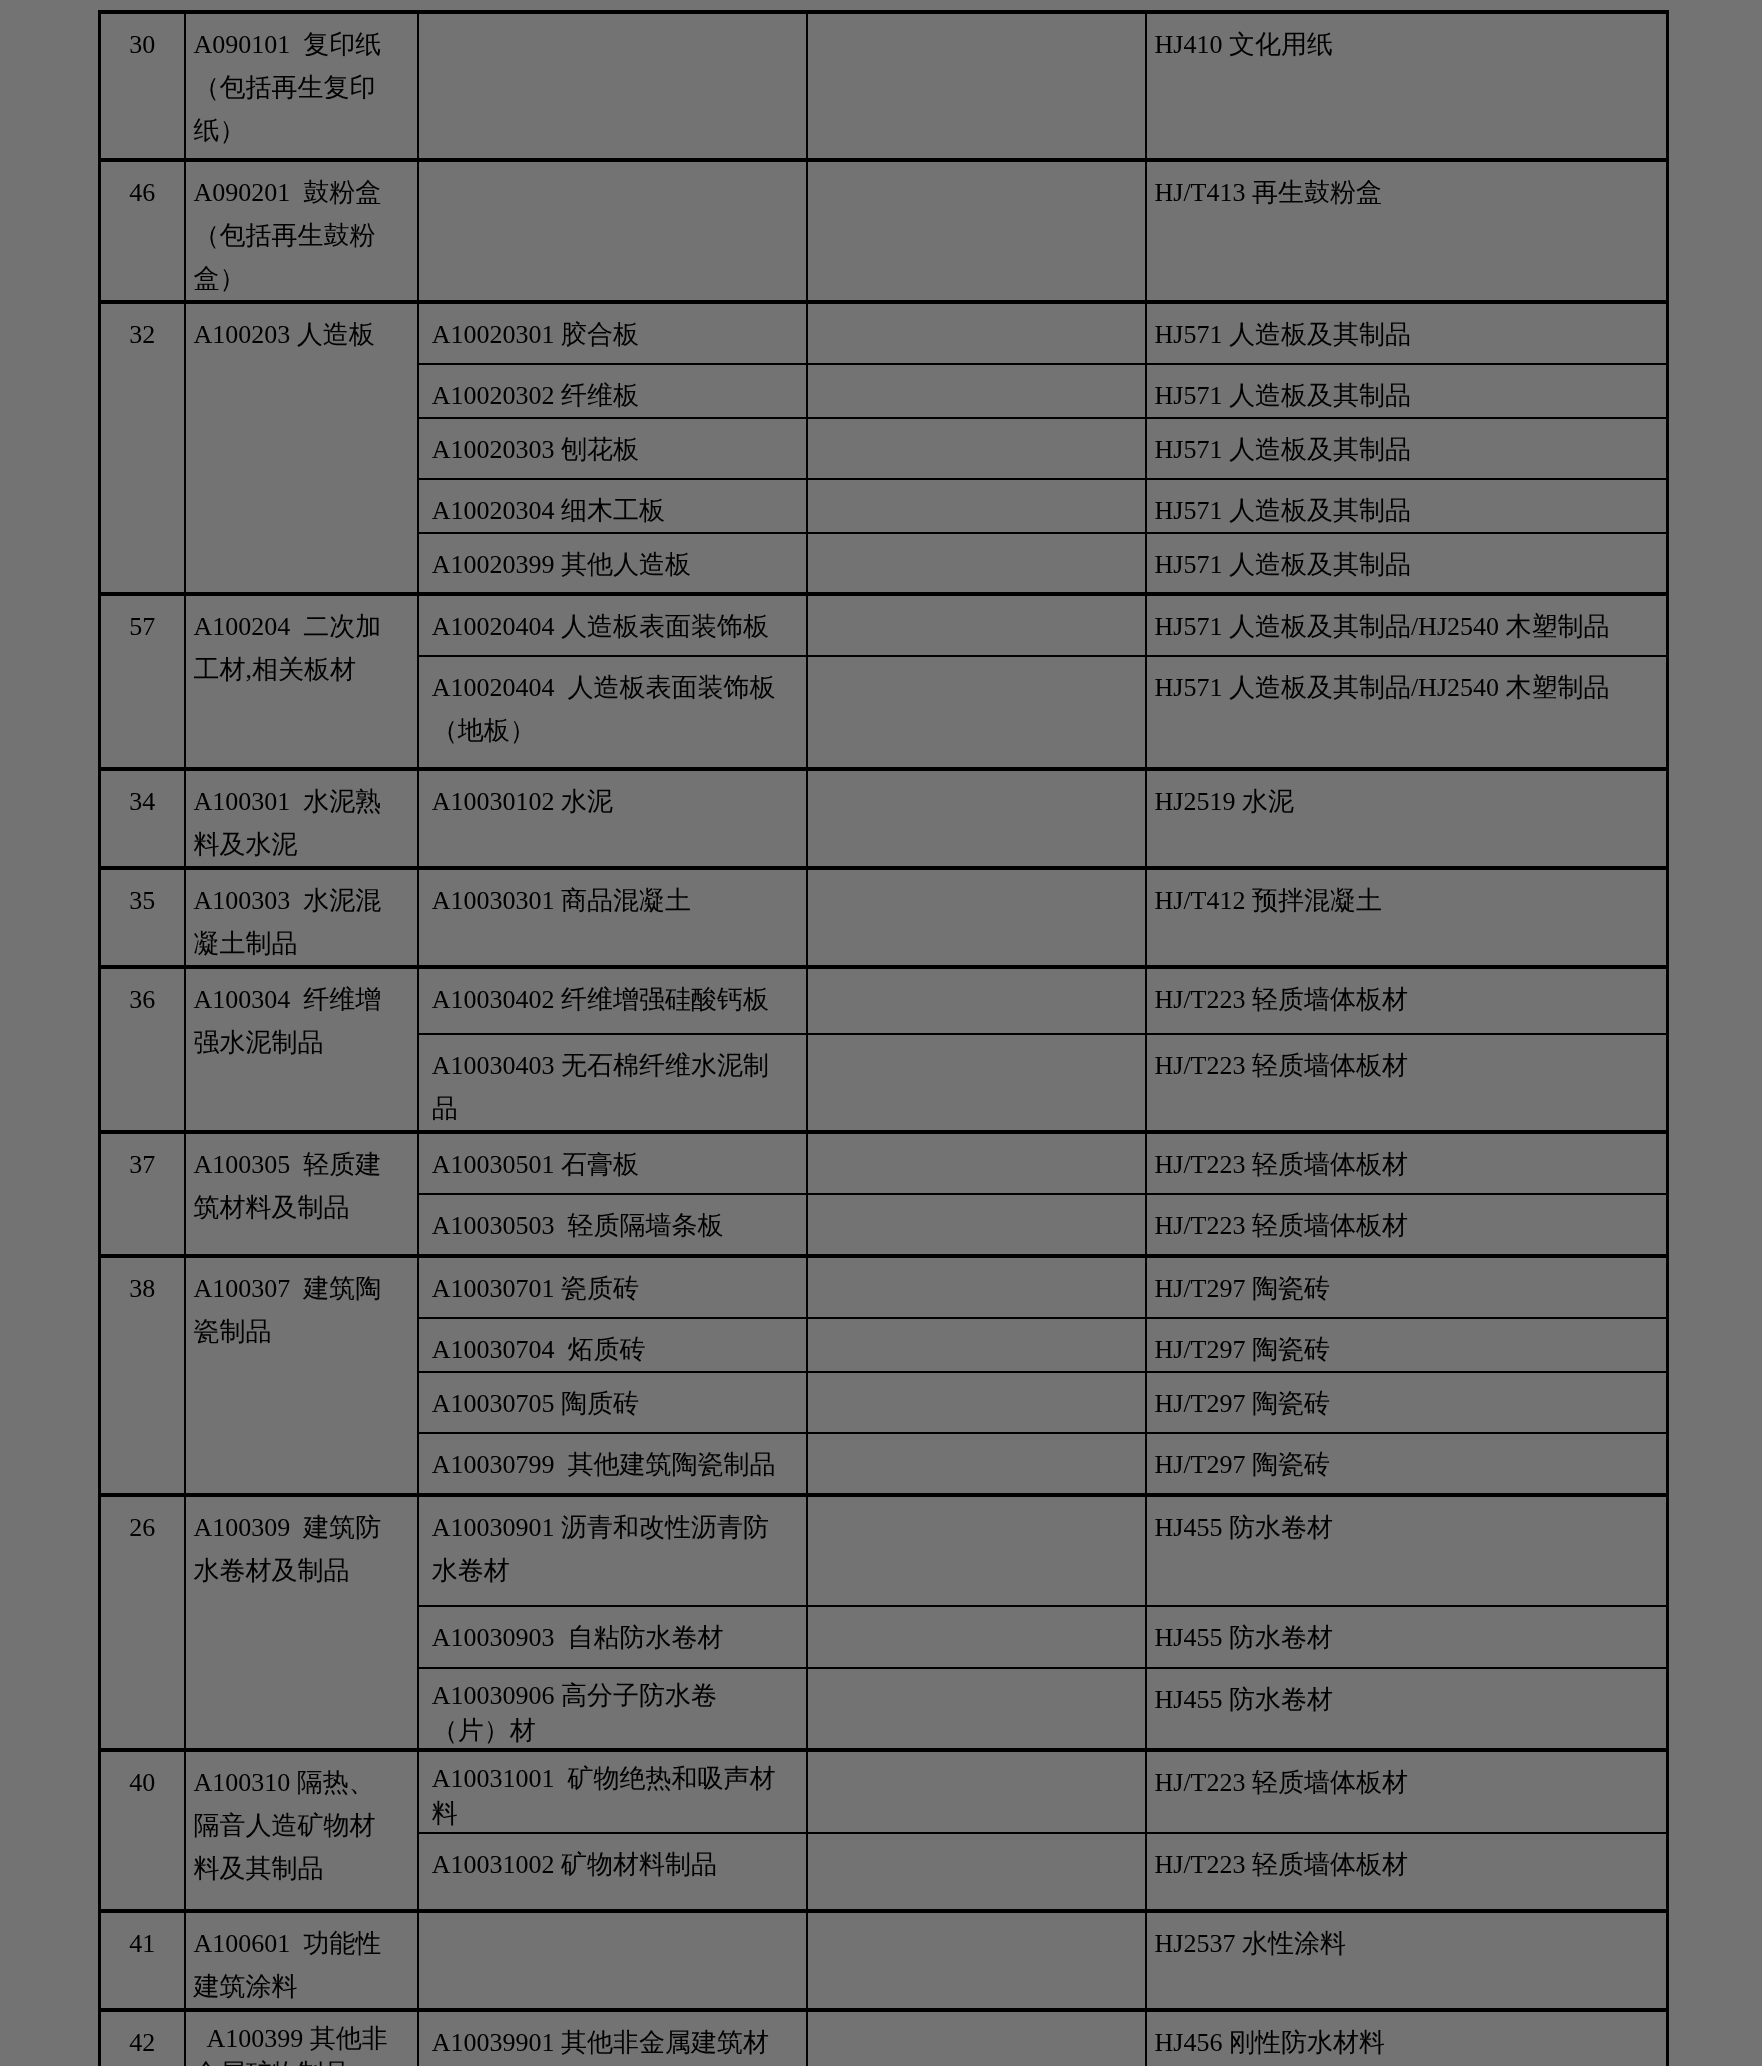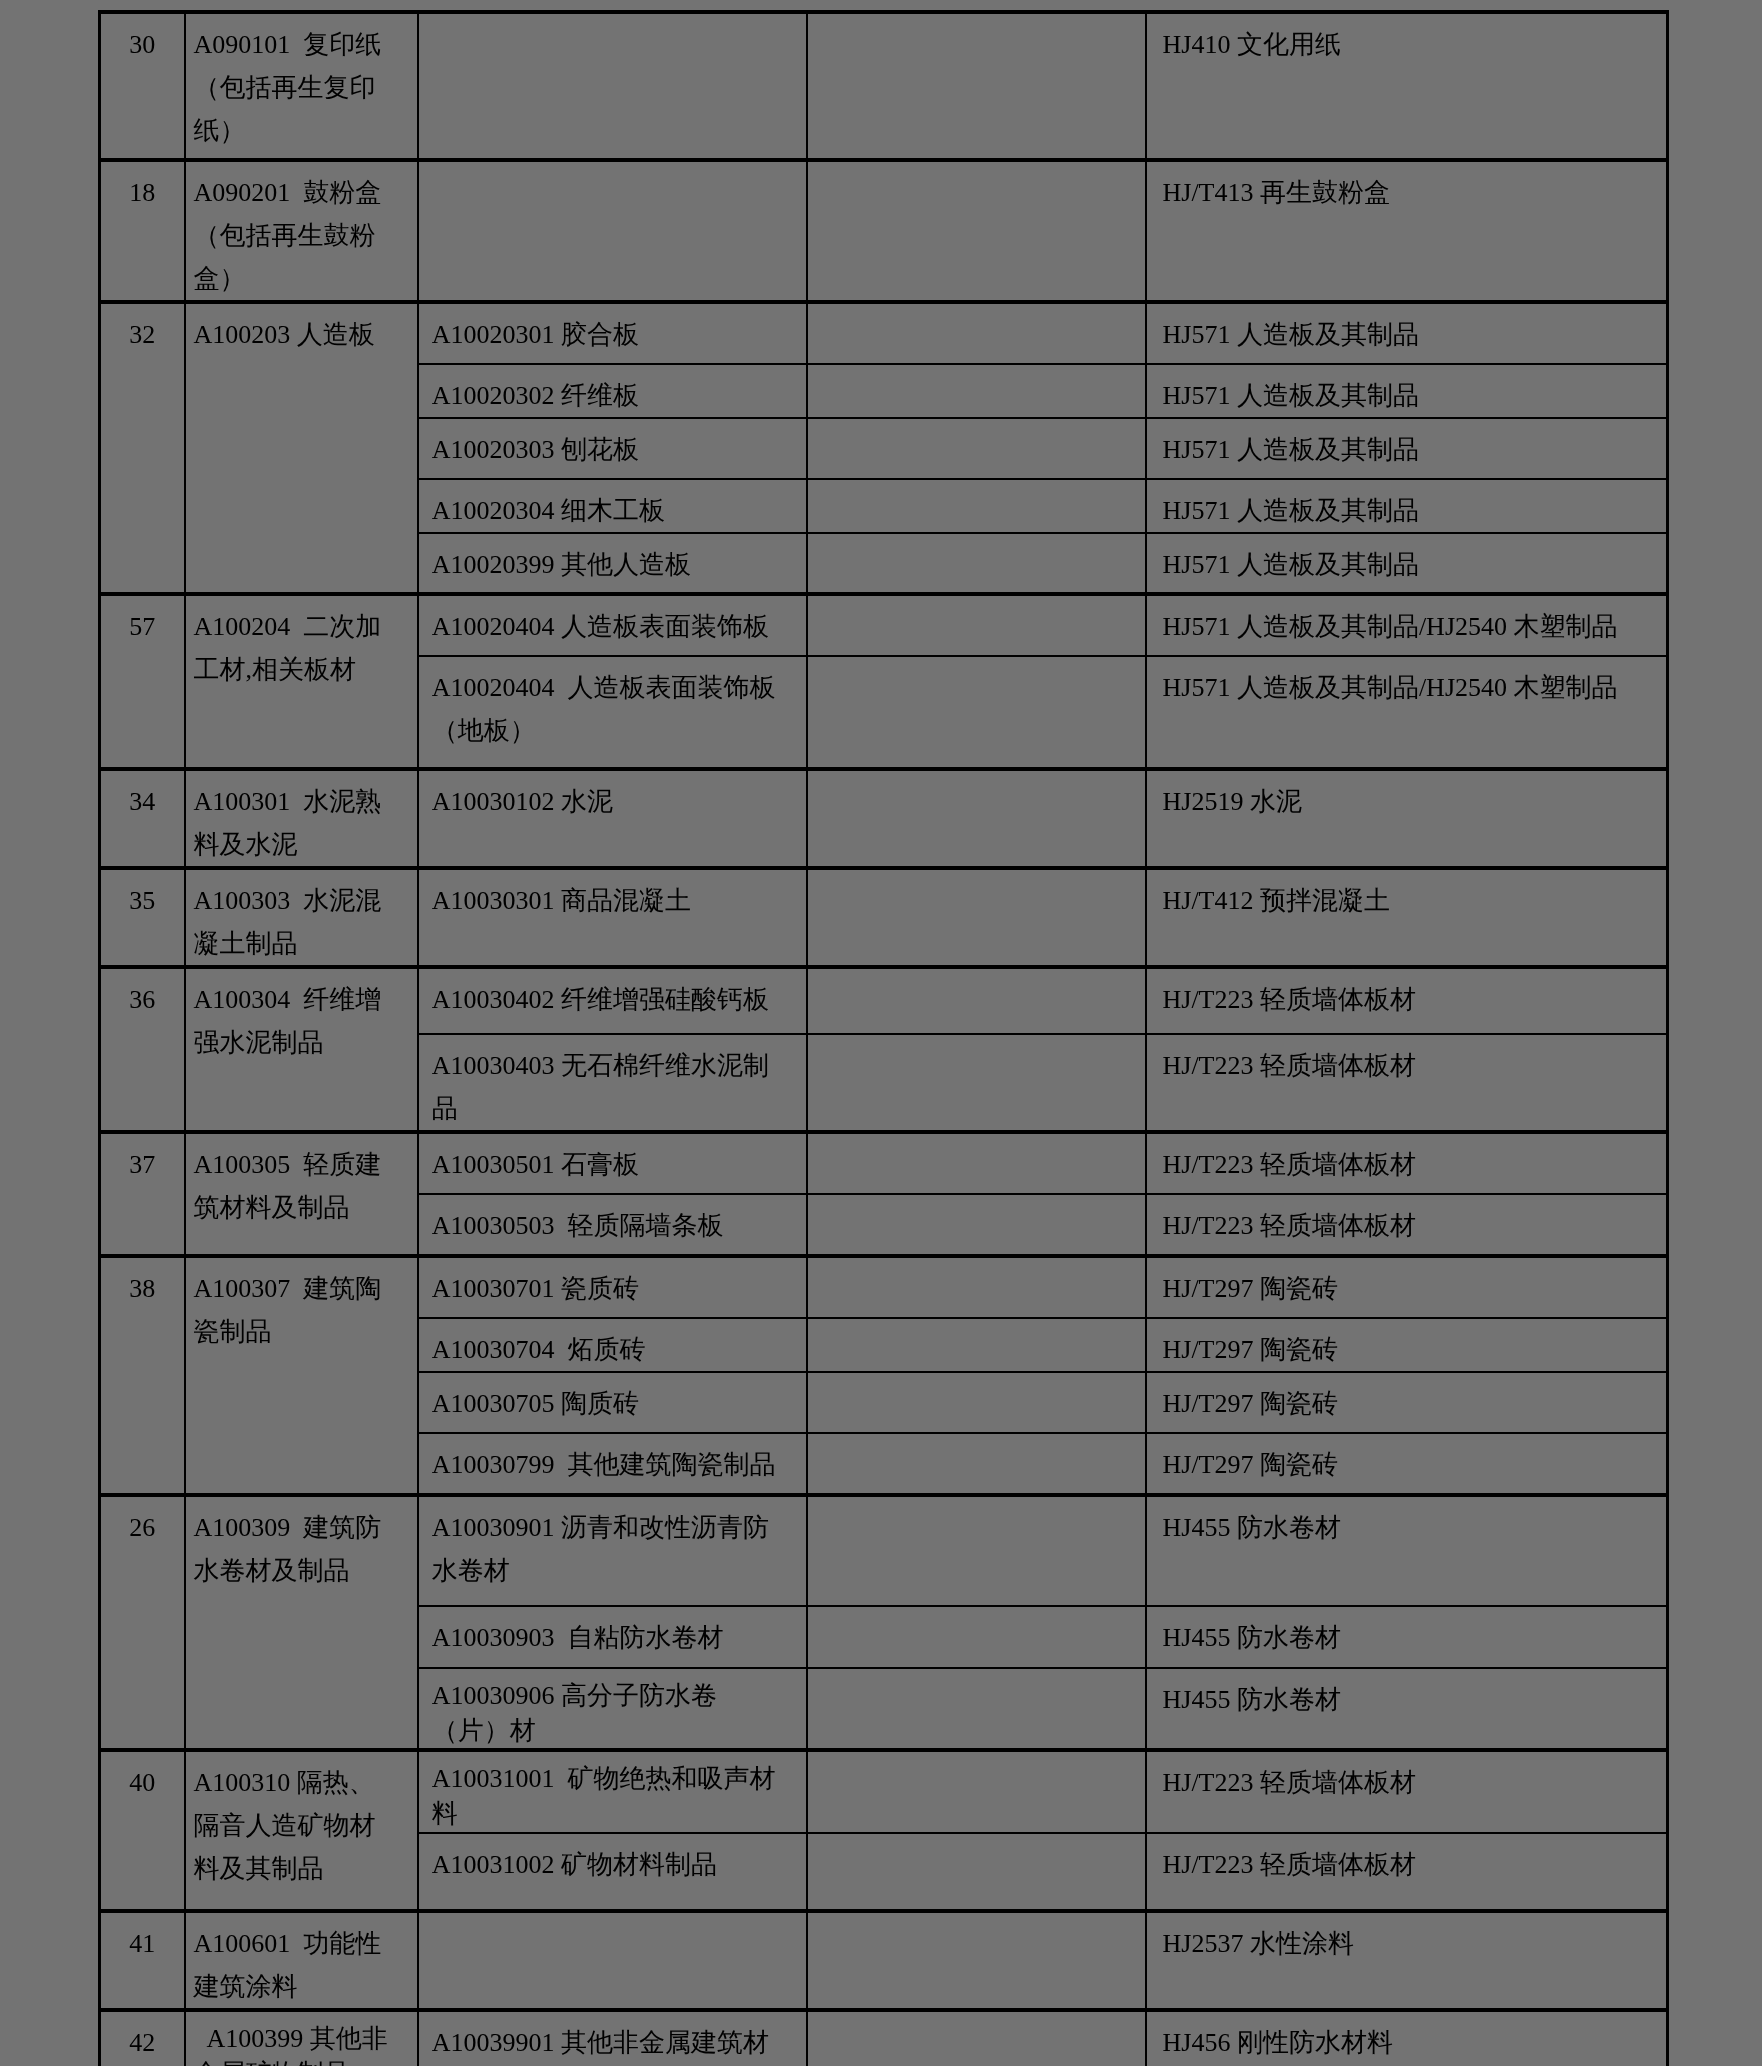--- a/index.html
+++ b/index.html
@@ -28,21 +28,21 @@
     vertical-align: top;
     font-size: 26px;
     line-height: 43px;
     white-space: pre-wrap;
     overflow: hidden;
     padding: 0;
   }
   td.num { text-align: center; padding: 9px 3px 0 3px; border-bottom-width: 4.4px; }
   td.cat { padding: 9px 18px 0 8px; border-bottom-width: 4.4px; }
   td.sub { padding: 9px 15px 0 13.3px; }
-  td.std { padding: 9px 9px 0 16px; margin-left: 32px; }
+  td.std { padding: 9px 9px 0 8px; margin-left: 32px; }
   tr.last td { border-bottom-width: 4.4px; }
   .lh-sm { line-height: 35px; }
 </style>
 </head>
 <body>
 
 <div class="page">
   <table class="doc-table">
     <colgroup>
       <col style="width:85px">
@@ -55,21 +55,21 @@
 
       <tr class="last" style="height:148px">
         <td class="num">30</td>
         <td class="cat">A090101  复印纸（包括再生复印纸）</td>
         <td class="sub"></td>
         <td class="blank"></td>
         <td class="std">HJ410 文化用纸</td>
       </tr>
 
       <tr class="last" style="height:137px">
-        <td class="num">18</td>
+        <td class="num">46</td>
         <td class="cat">A090201  鼓粉盒（包括再生鼓粉盒）</td>
         <td class="sub"></td>
         <td class="blank"></td>
         <td class="std">HJ/T413 再生鼓粉盒</td>
       </tr>
 
       <tr style="height:62px">
         <td class="num" rowspan="5">32</td>
         <td class="cat" rowspan="5">A100203 人造板</td>
         <td class="sub">A10020301 胶合板</td>

